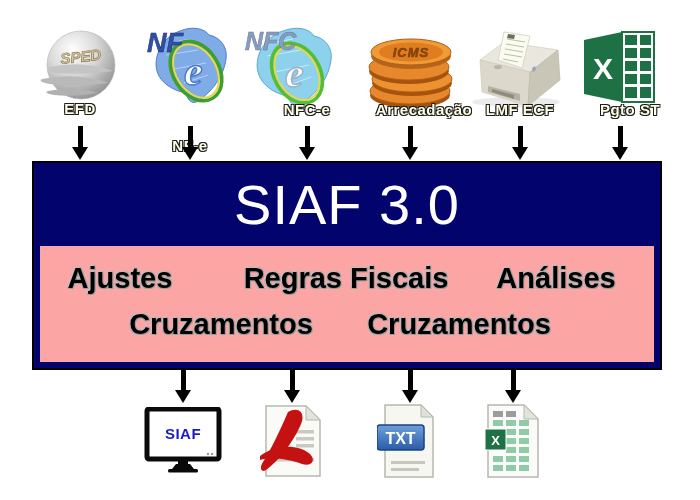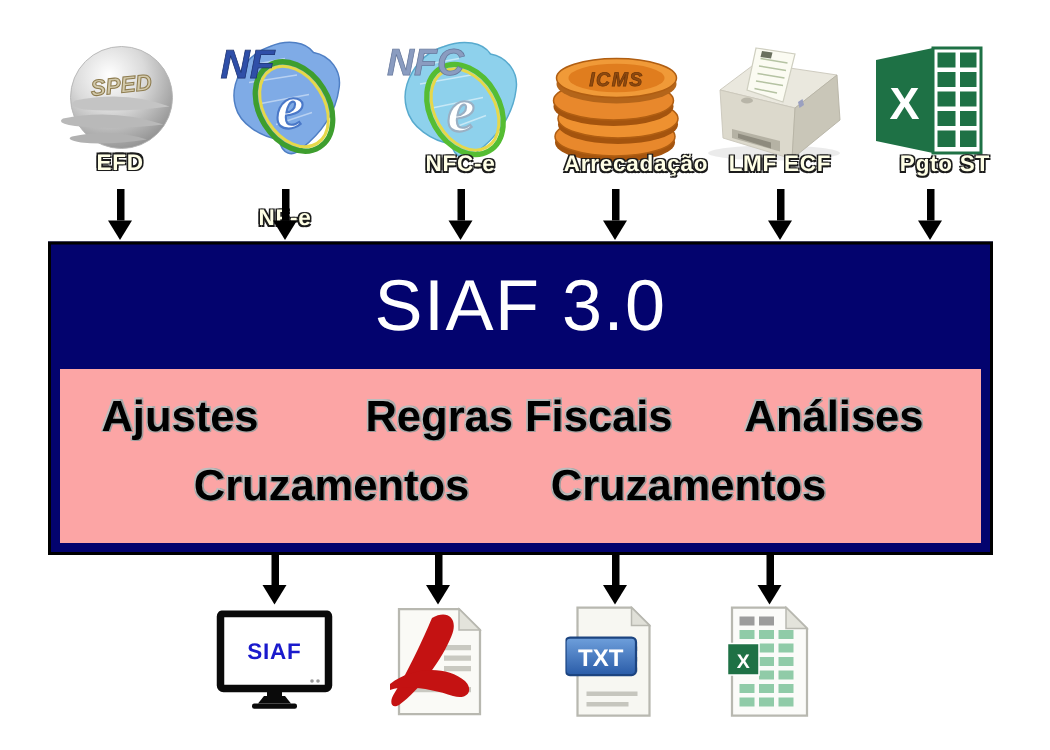--- a/index.html
+++ b/index.html
@@ -30,21 +30,21 @@
   }
 
   
   .system-box {
     position:absolute; left:32px; top:161px; width:630px; height:209px;
     background:#03036E; border:2px solid #000;
   }
   .system-title {
     position:absolute; left:0; right:0; top:0; height:83px;
     display:flex; align-items:center; justify-content:center;
-    color:#ffffff; font-size:48px; letter-spacing:1px; white-space:nowrap;
+    color:#ffffff; font-size:56px; letter-spacing:1px; white-space:nowrap;
   }
   .modules-panel {
     position:absolute; left:6px; right:6px; top:83px; bottom:6px;
     background:#fca5a5;
   }
   .module-label {
     position:absolute; transform:translateX(-50%);
     font-size:29px; font-weight:bold; color:#000; white-space:nowrap;
     text-shadow:1px 1px 0 #9a9a9a, -1px -1px 0 #bdbdbd,
                 1px -1px 0 #ababab, -1px 1px 0 #ababab;
@@ -81,21 +81,21 @@
       <path d="M34,6 C46,1 58,3 63,10 C74,12 82,22 80,34 C78,50 68,64 55,74 C49,80 42,78 40,68 C28,66 14,58 11,46 C7,32 16,12 34,6 Z" fill="#7FABE6" stroke="#4F7FC4" stroke-width="1"></path>
       <path d="M20,30 L52,25 M28,44 L60,38 M38,58 L62,50 M24,18 L44,14" stroke="#ffffff" stroke-width="1" opacity="0.45" fill="none"></path>
       <ellipse cx="50" cy="46" rx="20" ry="29" transform="rotate(-32 50 46)" fill="none" stroke="#E6D84A" stroke-width="2"></ellipse>
       <ellipse cx="50" cy="46" rx="23" ry="32" transform="rotate(-32 50 46)" fill="none" stroke="#3E9E2E" stroke-width="3.5"></ellipse>
       <text x="1" y="27" font-size="27" font-style="italic" font-weight="bold" fill="#2F4FA8" stroke="#1A3070" stroke-width="0.5">NF</text>
       <text class="serif-e" x="38" y="60" font-size="42" font-style="italic" font-weight="bold" fill="#ffffff" stroke="#4A78C8" stroke-width="1.4">e</text>
     </svg>
   </div>
   <div class="src-label" style="left:190px; top:101px;margin-top:36px;">NF-e</div>
 
-  <div class="abs" style="left:258px; top:24px;text-align:right;">
+  <div class="abs" style="left:245px; top:24px;text-align:right;">
     <svg width="95" height="90" viewBox="0 0 95 90">
       <path d="M38,7 C51,2 64,4 69,12 C80,14 88,24 86,36 C84,53 73,68 59,78 C53,84 45,82 43,72 C30,70 16,61 13,48 C9,33 19,13 38,7 Z" fill="#8ED1EC" stroke="#58AACE" stroke-width="1"></path>
       <path d="M22,32 L56,26 M30,48 L64,41 M42,62 L66,53 M26,19 L48,15" stroke="#ffffff" stroke-width="1" opacity="0.5" fill="none"></path>
       <ellipse cx="52" cy="49" rx="20" ry="29" transform="rotate(-30 52 49)" fill="none" stroke="#E6D84A" stroke-width="2"></ellipse>
       <ellipse cx="52" cy="49" rx="23" ry="32" transform="rotate(-30 52 49)" fill="none" stroke="#55BD33" stroke-width="3.5"></ellipse>
       <text x="0" y="26" font-size="25" font-style="italic" font-weight="bold" fill="#8A9CC0" stroke="#66789C" stroke-width="0.5">NFC</text>
       <text class="serif-e" x="40" y="63" font-size="42" font-style="italic" font-weight="bold" fill="#ffffff" stroke="#9ab0c4" stroke-width="1.4">e</text>
     </svg>
   </div>
   <div class="src-label" style="left:307px; top:101px;">NFC-e</div>

